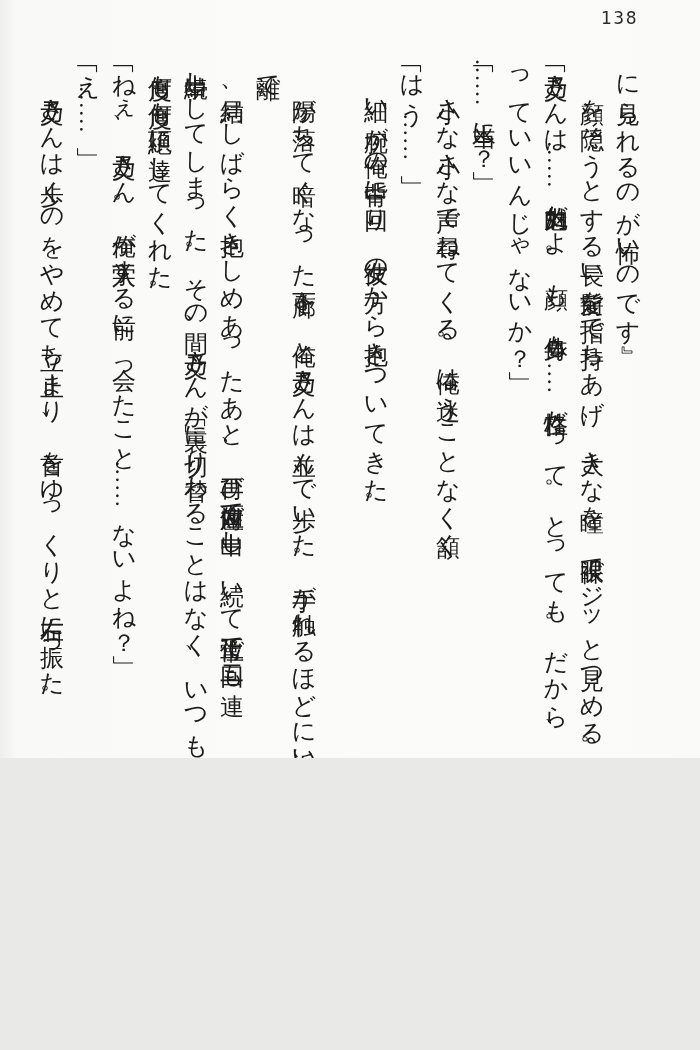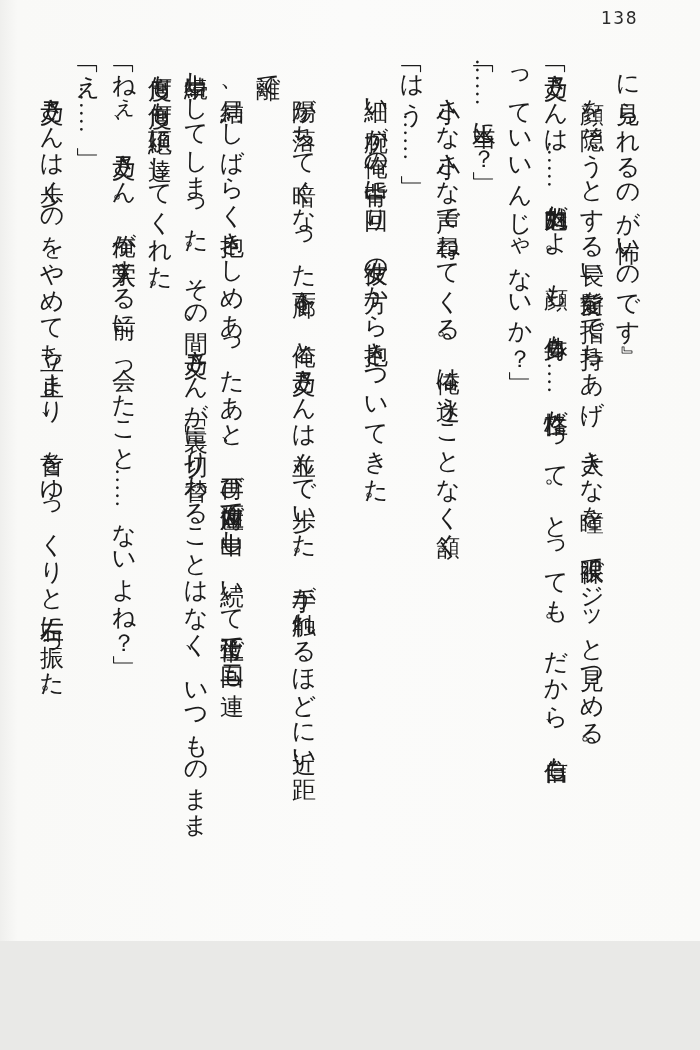--- a/index.html
+++ b/index.html
@@ -4,21 +4,21 @@
 <style>
   html, body {
     margin: 0;
     padding: 0;
     background: #e9e9e7;
     font-family: "Liberation Serif", serif;
   }
   .book-page {
     position: relative;
     width: 700px;
-    height: 941px;
+    height: 758px;
     margin: 0 auto;
     background: linear-gradient(90deg, #efefed 0%, #f9f9f7 2.5%, #fbfbfa 50%, #fafaf8 100%);
     overflow: hidden;
     color: #1c1c1c;
   }
   .page-number {
     position: absolute;
     top: 8px;
     right: 62px;
     font-family: "DejaVu Sans", sans-serif;

